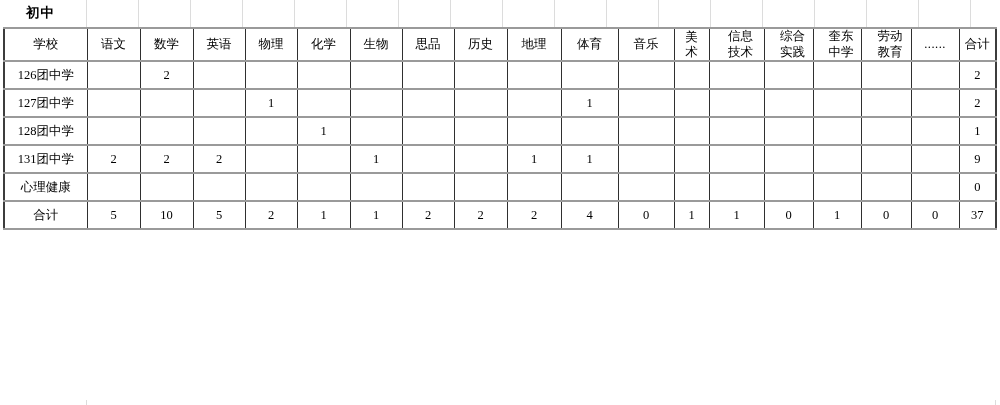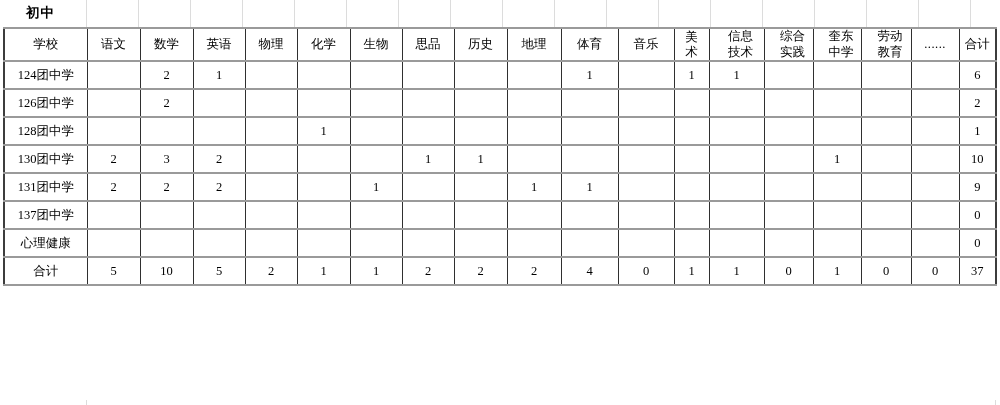--- a/index.html
+++ b/index.html
@@ -114,41 +114,20 @@
           <th><span class="hdr w2">信息技术</span></th>
           <th><span class="hdr w2">综合实践</span></th>
           <th><span class="hdr w2">奎东中学</span></th>
           <th><span class="hdr w2">劳动教育</span></th>
           <th><span class="hdr dots">......</span></th>
           <th><span class="hdr">合计</span></th>
         </tr>
     </thead>
     <tbody>
         <tr>
-          <td>124团中学</td>
-          <td></td>
-          <td>2</td>
-          <td>1</td>
-          <td></td>
-          <td></td>
-          <td></td>
-          <td></td>
-          <td></td>
-          <td></td>
-          <td>1</td>
-          <td></td>
-          <td>1</td>
-          <td>1</td>
-          <td></td>
-          <td></td>
-          <td></td>
-          <td></td>
-          <td>6</td>
-        </tr>
-        <tr>
           <td>126团中学</td>
           <td></td>
           <td>2</td>
           <td></td>
           <td></td>
           <td></td>
           <td></td>
           <td></td>
           <td></td>
           <td></td>
@@ -156,20 +135,41 @@
           <td></td>
           <td></td>
           <td></td>
           <td></td>
           <td></td>
           <td></td>
           <td></td>
           <td>2</td>
         </tr>
         <tr>
+          <td>127团中学</td>
+          <td></td>
+          <td></td>
+          <td></td>
+          <td>1</td>
+          <td></td>
+          <td></td>
+          <td></td>
+          <td></td>
+          <td></td>
+          <td>1</td>
+          <td></td>
+          <td></td>
+          <td></td>
+          <td></td>
+          <td></td>
+          <td></td>
+          <td></td>
+          <td>2</td>
+        </tr>
+        <tr>
           <td>128团中学</td>
           <td></td>
           <td></td>
           <td></td>
           <td></td>
           <td>1</td>
           <td></td>
           <td></td>
           <td></td>
           <td></td>
@@ -177,81 +177,39 @@
           <td></td>
           <td></td>
           <td></td>
           <td></td>
           <td></td>
           <td></td>
           <td></td>
           <td>1</td>
         </tr>
         <tr>
-          <td>130团中学</td>
-          <td>2</td>
-          <td>3</td>
-          <td>2</td>
-          <td></td>
-          <td></td>
-          <td></td>
-          <td>1</td>
-          <td>1</td>
-          <td></td>
-          <td></td>
-          <td></td>
-          <td></td>
-          <td></td>
-          <td></td>
-          <td>1</td>
-          <td></td>
-          <td></td>
-          <td>10</td>
-        </tr>
-        <tr>
           <td>131团中学</td>
           <td>2</td>
           <td>2</td>
           <td>2</td>
           <td></td>
           <td></td>
           <td>1</td>
           <td></td>
           <td></td>
           <td>1</td>
           <td>1</td>
           <td></td>
           <td></td>
           <td></td>
           <td></td>
           <td></td>
           <td></td>
           <td></td>
           <td>9</td>
-        </tr>
-        <tr>
-          <td>137团中学</td>
-          <td></td>
-          <td></td>
-          <td></td>
-          <td></td>
-          <td></td>
-          <td></td>
-          <td></td>
-          <td></td>
-          <td></td>
-          <td></td>
-          <td></td>
-          <td></td>
-          <td></td>
-          <td></td>
-          <td></td>
-          <td></td>
-          <td></td>
-          <td>0</td>
         </tr>
         <tr>
           <td>心理健康</td>
           <td></td>
           <td></td>
           <td></td>
           <td></td>
           <td></td>
           <td></td>
           <td></td>

